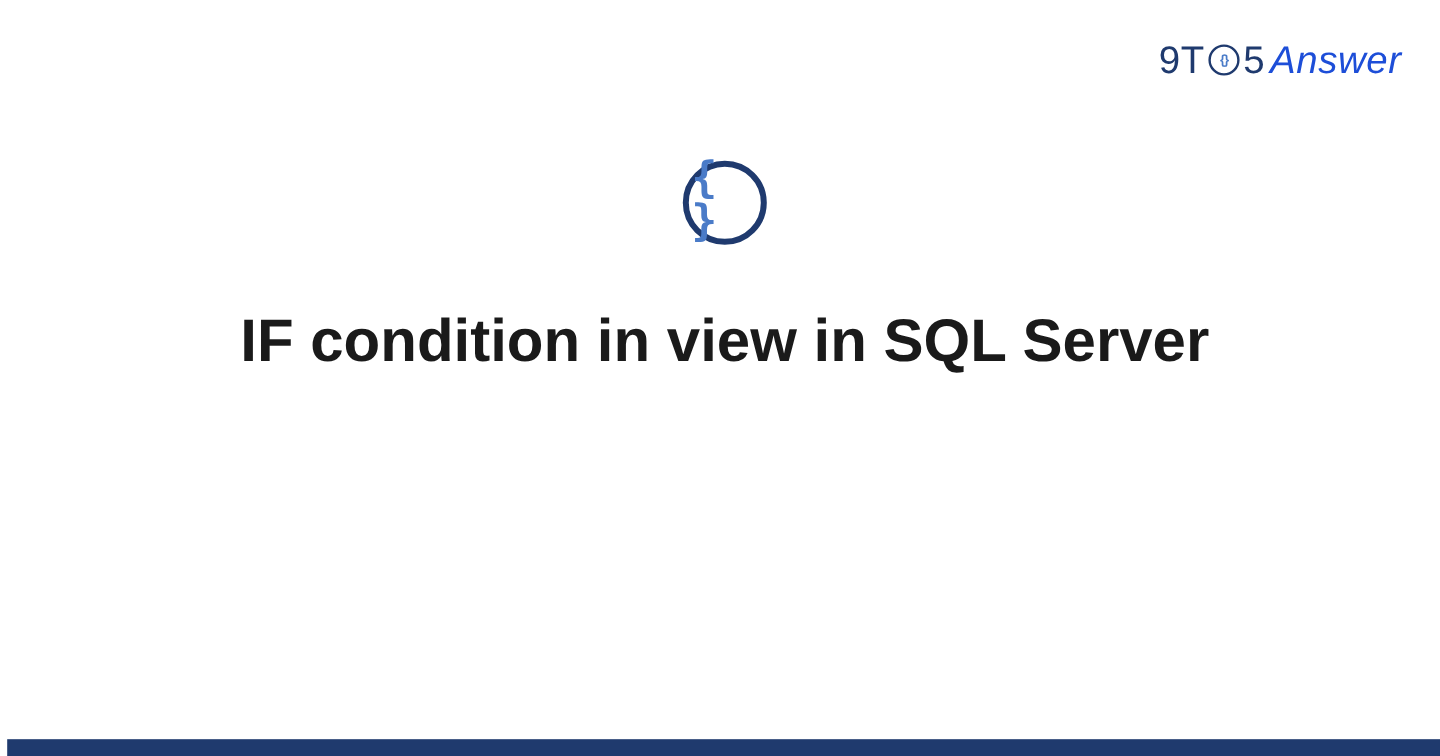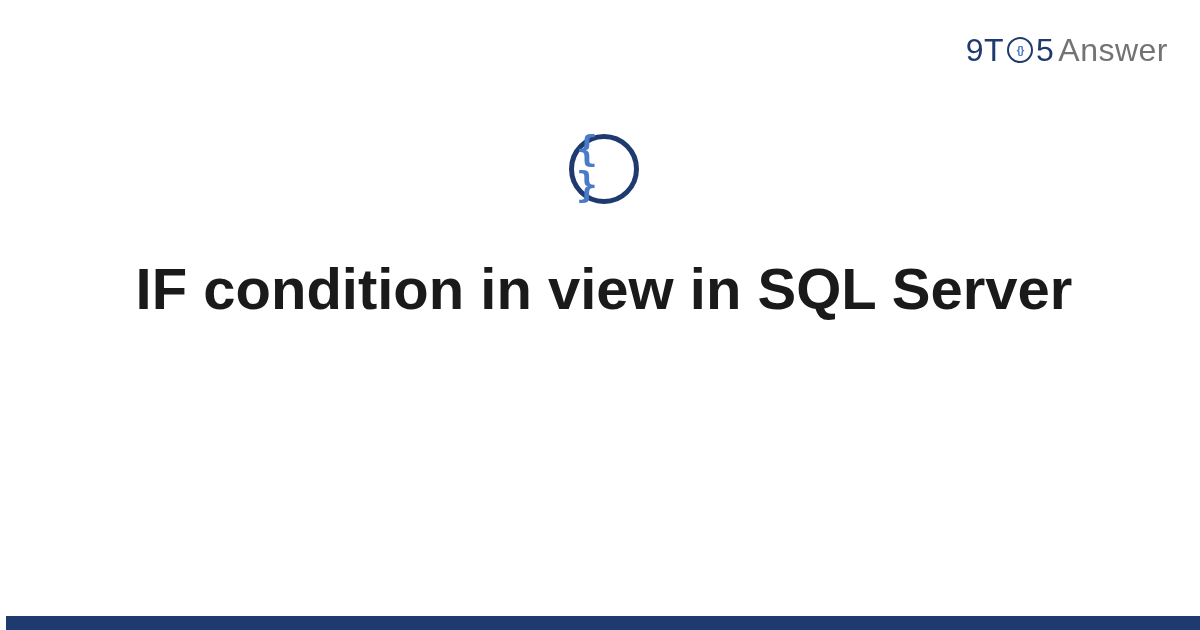--- a/index.html
+++ b/index.html
@@ -49,23 +49,24 @@
       font-size: 11px;
       color: #4a7bc8;
       font-weight: 600;
       letter-spacing: -1px;
     }
     .logo-5 {
       color: #1f3a6e;
       font-weight: 500;
     }
     .logo-answer {
-      color: #737373;
+      color: #1d4ed8;
       font-weight: 400;
       margin-left: 2px;
+      font-style: italic;
     }
     .center-content {
       position: absolute;
       top: 126px;
       left: 0;
       right: 0;
       display: flex;
       flex-direction: column;
       align-items: center;
     }
@@ -83,21 +84,21 @@
       font-size: 36px;
       font-weight: 700;
       color: #4a7bc8;
       font-family: "Consolas", "Monaco", monospace;
       letter-spacing: 2px;
       line-height: 1;
       position: relative;
       top: -2px;
     }
     .title {
-      font-size: 58px;
+      font-size: 50px;
       font-weight: 700;
       color: #1a1a1a;
       text-align: left;
       line-height: 1.2;
       padding: 0 40px;
     }
     .bottom-bar {
       position: absolute;
       bottom: 0;
       left: 0;

